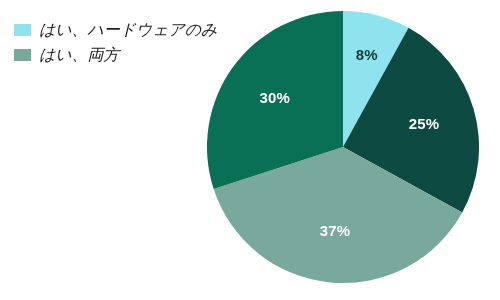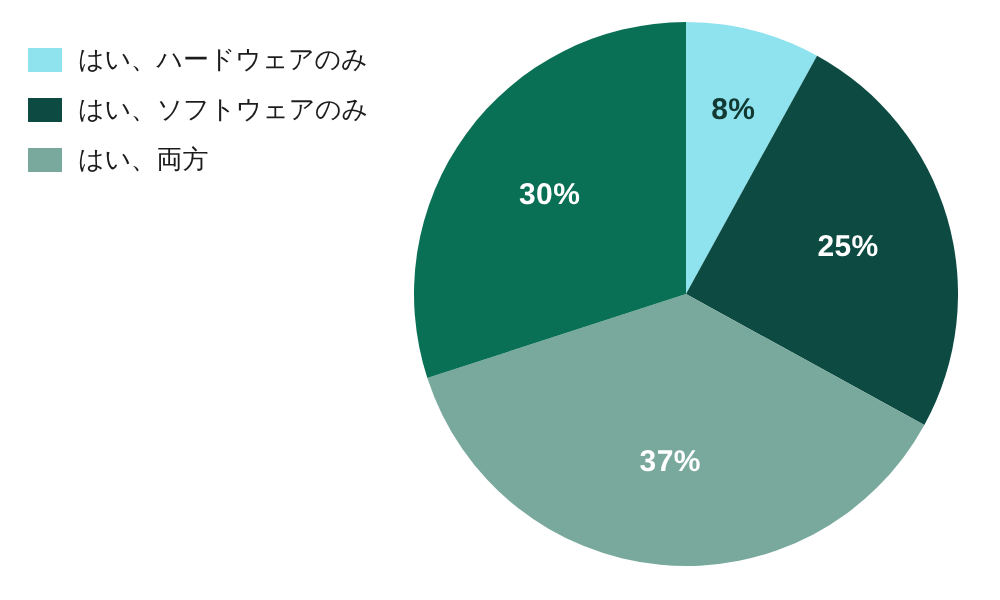--- a/index.html
+++ b/index.html
@@ -32,25 +32,26 @@
     align-items: center;
     height: 25px;
   }
   .legend-swatch {
     width: 17px;
     height: 12px;
     flex: 0 0 auto;
     margin-right: 8px;
   }
   .legend-label {
-    font-size: 13px;
+    font-size: 16px;
     line-height: 14px;
     color: #1c1c1c;
     white-space: nowrap;
     letter-spacing: -0.1px;
+    font-style: italic;
   }
   
   #pie-wrap {
     position: absolute;
     left: 207px;
     top: 7px;
     width: 272px;
     height: 281px;
   }
   #pie-svg {
@@ -70,24 +71,20 @@
 
 <div id="chart-root">
 
   <div id="legend">
 
     <div class="legend-item">
       <span class="legend-swatch" style="background: rgb(143, 227, 239);"></span>
       <span class="legend-label">はい、ハードウェアのみ</span>
     </div>
 
-    <div class="legend-item">
-      <span class="legend-swatch" style="background: rgb(12, 74, 66);"></span>
-      <span class="legend-label">はい、ソフトウェアのみ</span>
-    </div>
 
     <div class="legend-item">
       <span class="legend-swatch" style="background: rgb(121, 169, 156);"></span>
       <span class="legend-label">はい、両方</span>
     </div>
 
 
   </div>
 
   <div id="pie-wrap">

